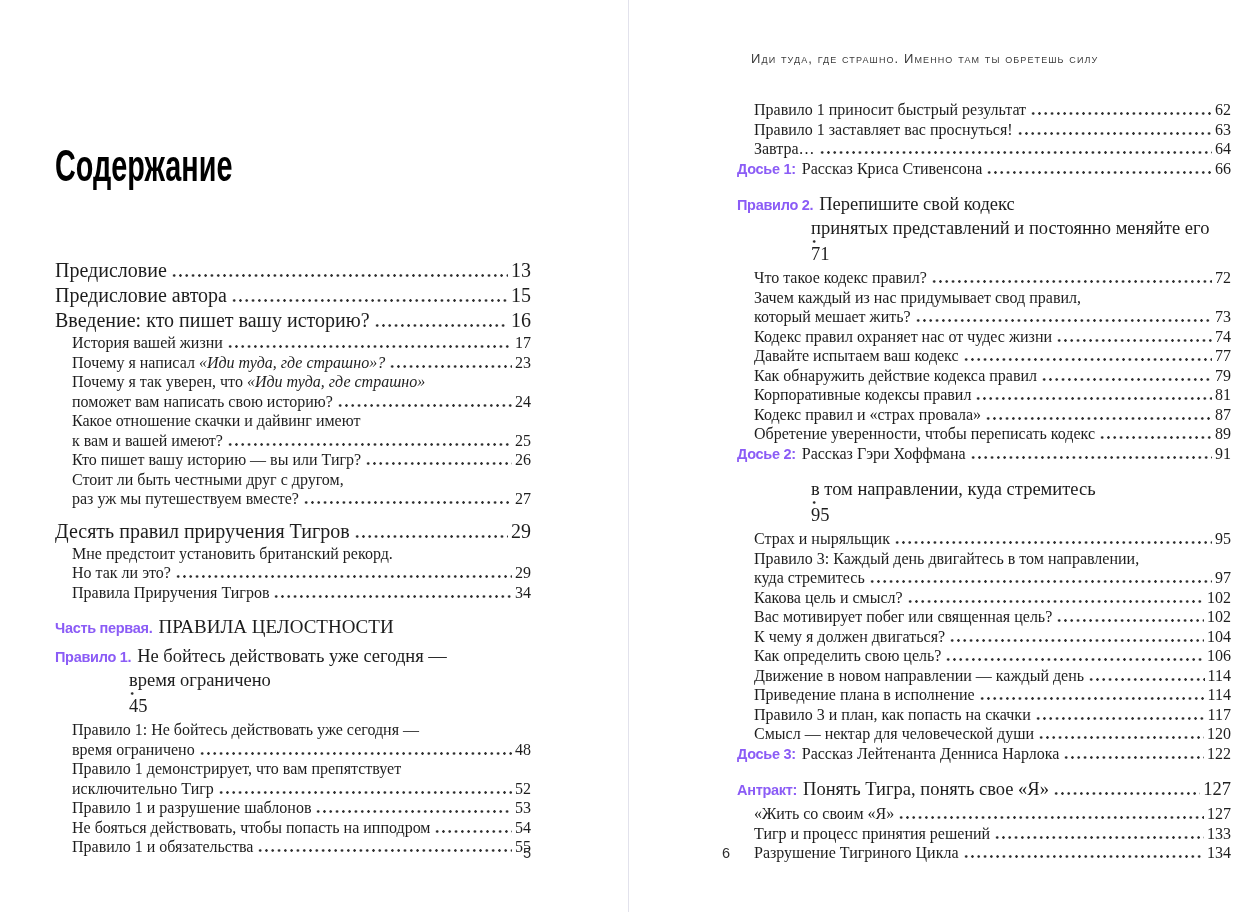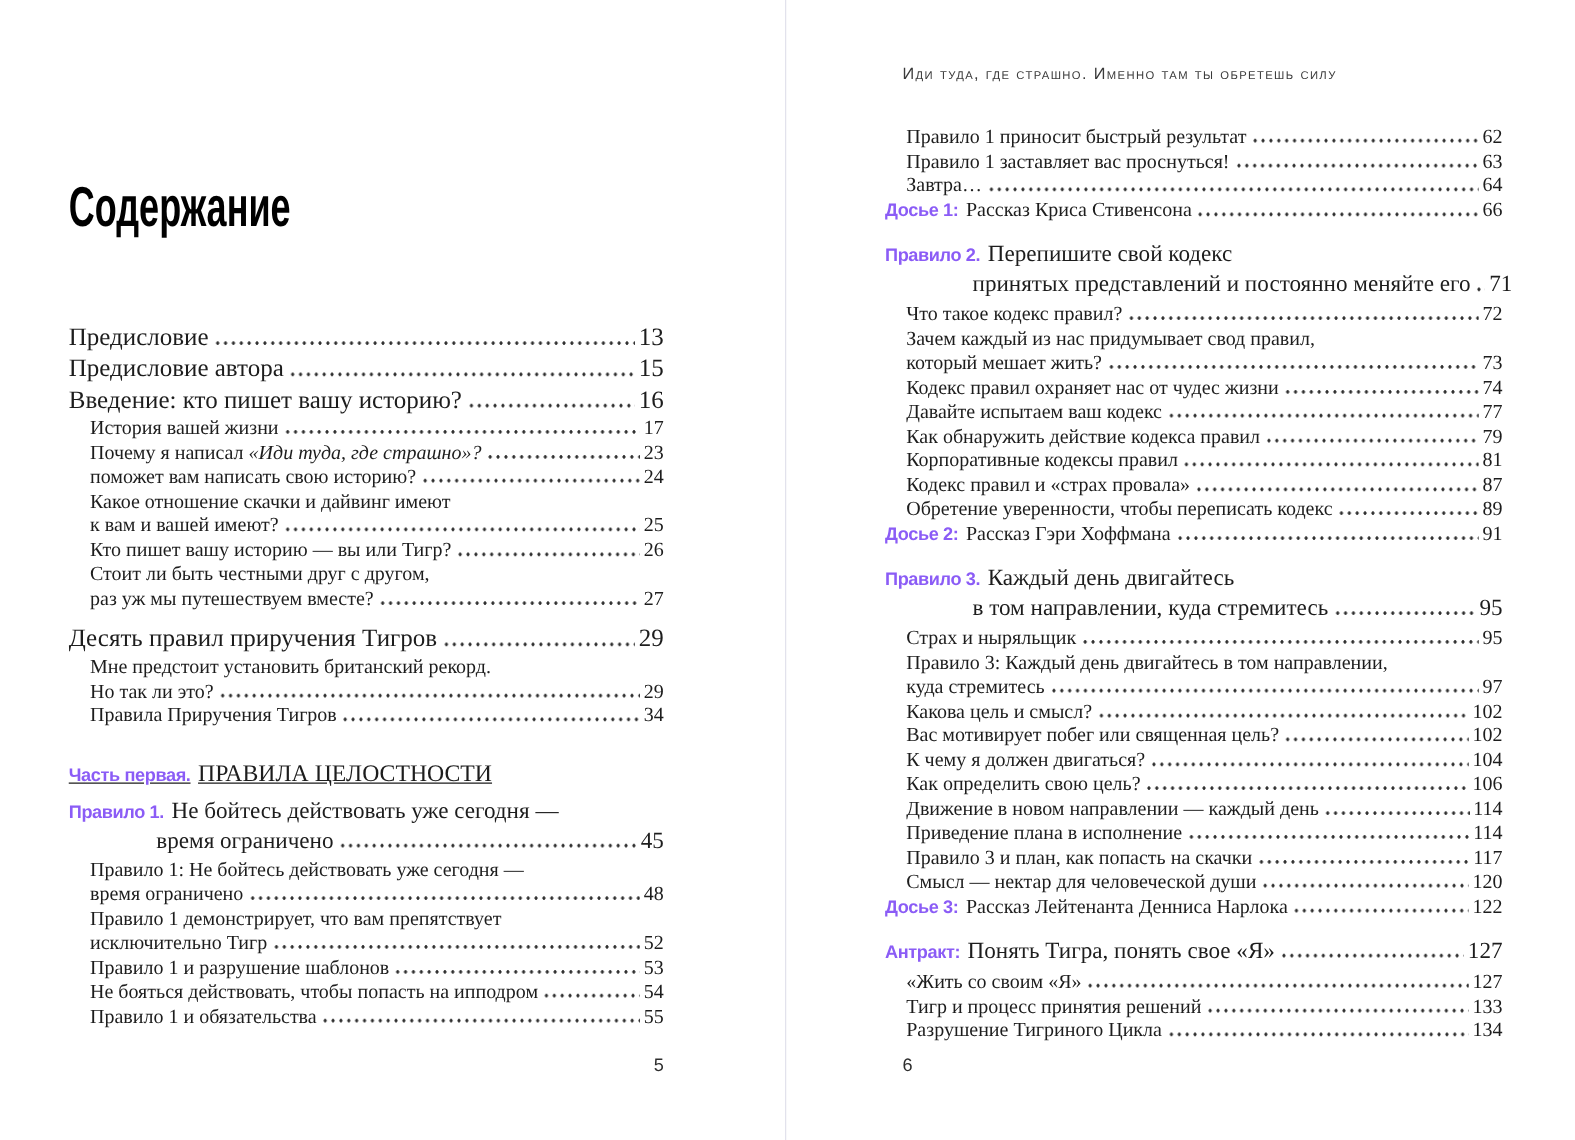--- a/index.html
+++ b/index.html
@@ -5,21 +5,21 @@
   html,body{margin:0;padding:0;}
   body{
     width:1260px;height:912px;position:relative;overflow:hidden;
     background:#ffffff;color:#1d1d1d;
     font-family:"Liberation Serif",serif;
     -webkit-font-smoothing:antialiased;
   }
   .gutter{position:absolute;left:628px;top:0;width:1px;height:912px;background:#e2e2ec;}
   .page{position:absolute;top:0;}
   .page-left{left:55px;width:476px;}
-  .page-right{left:708px;width:494px;}
+  .page-right{left:737px;width:494px;}
 
   .contents-title{
     font-family:"Liberation Sans",sans-serif;font-weight:700;
     font-size:45px;line-height:48px;margin:142px 0 0 0;color:#000;
     transform:scaleX(0.64);transform-origin:left center;white-space:nowrap;
     letter-spacing:0px;
   }
   .running-header{
     position:absolute;top:51px;left:14px;
     font-family:"Liberation Sans",sans-serif;font-weight:400;
@@ -35,21 +35,21 @@
   .it{font-style:italic;}
   .lbl{
     font-family:"Liberation Sans",sans-serif;font-weight:700;
     font-size:14.5px;letter-spacing:-0.3px;color:#8b5cf6;
     flex:0 0 auto;margin-right:6px;white-space:pre;
   }
   .top  .line{font-size:20px;line-height:25px;}
   .sub  .line{font-size:16px;line-height:19.5px;}
   .sub{margin-left:17px;}
   .chapter .line{font-size:18.5px;line-height:23px;}
-  .chapter .line.cont{padding-left:70px;}
+  .chapter .line.cont{padding-left:70px;flex-direction:column;}
   .part .line{font-size:19px;line-height:26px;}
   .dossier .line{font-size:16px;line-height:19.5px;}
   .dots{
     flex:1 1 auto;min-width:8px;height:3px;margin:0 3px 0 4px;
     background-image:radial-gradient(circle,#2e2e2e 1.05px,rgba(0,0,0,0) 1.45px);
     background-size:6.3px 2.8px;background-repeat:repeat-x;background-position:left bottom;
   }
   .num{flex:0 0 auto;white-space:nowrap;}
   .corner-num{
     position:absolute;top:845px;
@@ -96,20 +96,24 @@
       </div>
       <div class="entry sub">
         <div class="line">
           <span class="t">Почему я написал </span>
           <span class="t it">«Иди туда, где страшно»?</span>
           <span class="dots"></span>
           <span class="num">23</span>
         </div>
       </div>
       <div class="entry sub">
+        <div class="line">
+          <span class="t">Почему я так уверен, что </span>
+          <span class="t it">«Иди туда, где страшно»</span>
+        </div>
         <div class="line cont">
           <span class="t">поможет вам написать свою историю?</span>
           <span class="dots"></span>
           <span class="num">24</span>
         </div>
       </div>
       <div class="entry sub">
         <div class="line">
           <span class="t">Какое отношение скачки и дайвинг имеют</span>
         </div>
@@ -153,21 +157,21 @@
           <span class="num">29</span>
         </div>
       </div>
       <div class="entry sub">
         <div class="line">
           <span class="t">Правила Приручения Тигров</span>
           <span class="dots"></span>
           <span class="num">34</span>
         </div>
       </div>
-      <div class="entry part" style="margin-top: 24px; text-decoration: underline;">
+      <div class="entry part" style="margin-top: 12px;">
         <div class="line">
           <span class="lbl">Часть первая.</span>
           <span class="t">ПРАВИЛА ЦЕЛОСТНОСТИ</span>
         </div>
       </div>
       <div class="entry chapter" style="margin-top: 4px;">
         <div class="line">
           <span class="lbl">Правило 1.</span>
           <span class="t">Не бойтесь действовать уже сегодня —</span>
         </div>
@@ -325,24 +329,20 @@
       </div>
       <div class="entry dossier">
         <div class="line">
           <span class="lbl">Досье 2:</span>
           <span class="t">Рассказ Гэри Хоффмана</span>
           <span class="dots"></span>
           <span class="num">91</span>
         </div>
       </div>
       <div class="entry chapter" style="margin-top: 14px;">
-        <div class="line">
-          <span class="lbl">Правило 3.</span>
-          <span class="t">Каждый день двигайтесь</span>
-        </div>
         <div class="line cont">
           <span class="t">в том направлении, куда стремитесь</span>
           <span class="dots"></span>
           <span class="num">95</span>
         </div>
       </div>
       <div class="entry sub" style="margin-top: 2px; text-align: center;">
         <div class="line">
           <span class="t">Страх и ныряльщик</span>
           <span class="dots"></span>

